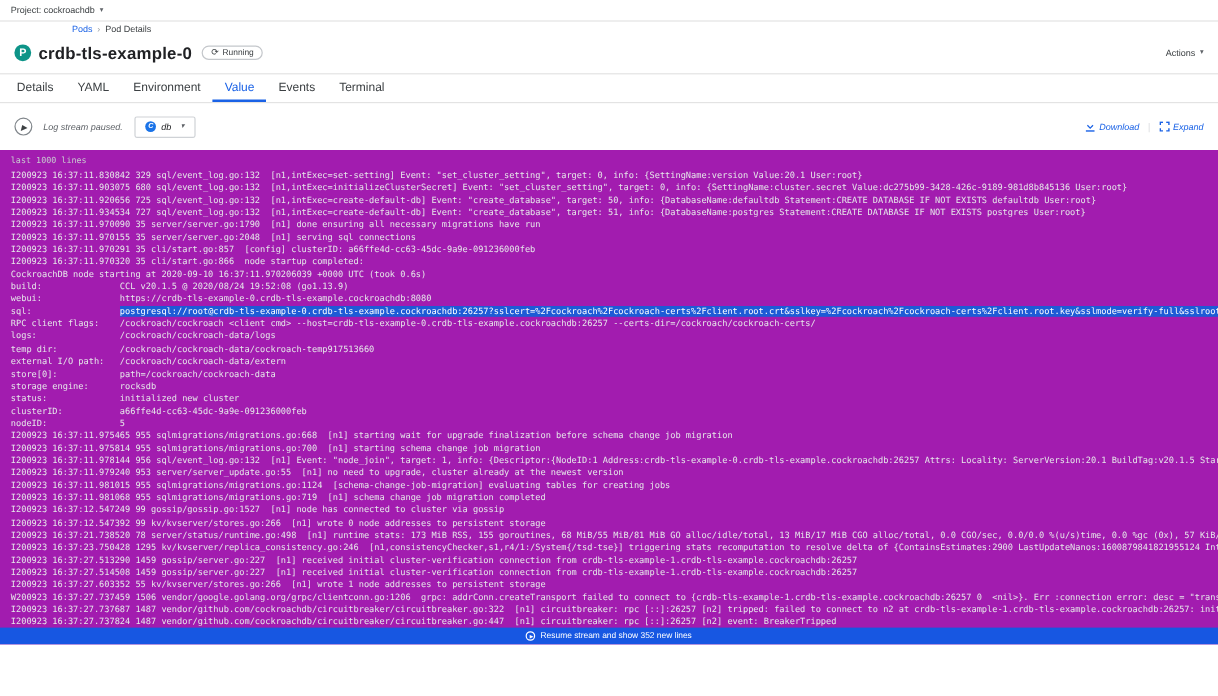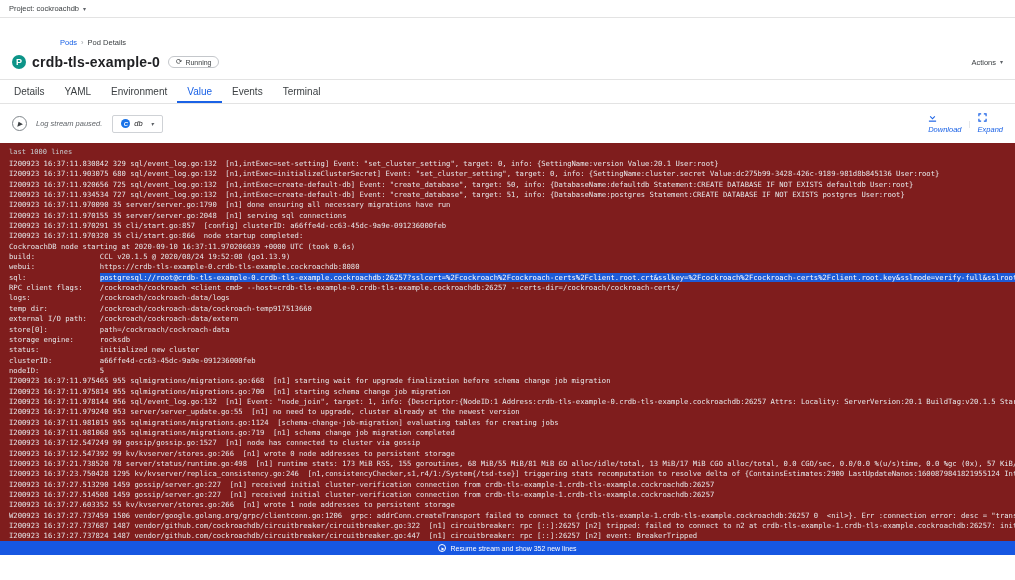--- a/index.html
+++ b/index.html
@@ -12,21 +12,21 @@
   }
   
   .project-bar {
     height: 18px; display: flex; align-items: center; gap: 4px;
     padding: 0 9px; border-bottom: 1px solid #e3e3e3;
     font-size: 7.5px; color: #3c4043;
   }
   .caret { font-size: 6px; color: #5f6368; line-height: 1; }
   
   .page-header { padding: 0 12px; }
-  .breadcrumb { margin-top: 20px; font-size: 7.5px; display: flex; align-items: center; padding-left: 48px; }
+  .breadcrumb { margin-top: 2px; font-size: 7.5px; display: flex; align-items: center; padding-left: 48px; }
   .breadcrumb .bc-link { color: var(--accent); }
   .breadcrumb .bc-sep { color: #9aa0a6; margin: 0 4px; }
   .breadcrumb .bc-current { color: #3c4043; }
   .title-row { display: flex; align-items: center; margin: 7px 0 9px 0; }
   .pod-icon {
     width: 14px; height: 14px; border-radius: 50%; background: var(--pod-icon-bg);
     color: #fff; font-size: 9px; font-weight: bold;
     display: flex; align-items: center; justify-content: center; margin-right: 6px;
   }
   .pod-title { font-size: 14px; font-weight: 700; color: #202124; letter-spacing: .2px; }
@@ -63,26 +63,26 @@
     border: 1px solid #cfd2d6; border-radius: 2px; background: #fff;
     padding: 3.5px 8px; font-size: 7.5px; color: #202124;
   }
   .c-icon {
     width: 9px; height: 9px; border-radius: 50%; background: var(--container-icon-bg);
     color: #fff; font-size: 6px; font-weight: bold;
     display: flex; align-items: center; justify-content: center;
   }
   .container-select .caret { margin-left: 4px; }
   .toolbar-right { margin-left: auto; display: flex; align-items: center; gap: 7px; }
-  .tool-link { display: flex; align-items: flex-start; gap: 3px; font-size: 7.5px; color: var(--accent); flex-direction: column; }
+  .tool-link { display: flex; align-items: center; gap: 3px; font-size: 7.5px; color: var(--accent); }
   .tool-sep { color: #dadce0; font-size: 8px; }
   .ico { display: inline-block; }
   
   .log-area {
-    position: relative; height: 412px; background: #7f1d1d; overflow: hidden;
+    position: relative; height: 412px; background: #a21caf; overflow: hidden;
     font-family: "DejaVu Sans Mono", "Liberation Mono", monospace;
   }
   .log-header { color: #c8ccd0; font-size: 7px; padding: 5px 9px 2px; }
   .log-lines { padding: 1px 9px 0; }
   .log-line {
     font-size: 7.2px; line-height: 10.35px; color: #e6e8ea;
     white-space: pre; letter-spacing: 0;
   }
   .log-line .hl { background: var(--selection); color: #fff; }
   .resume-bar {

